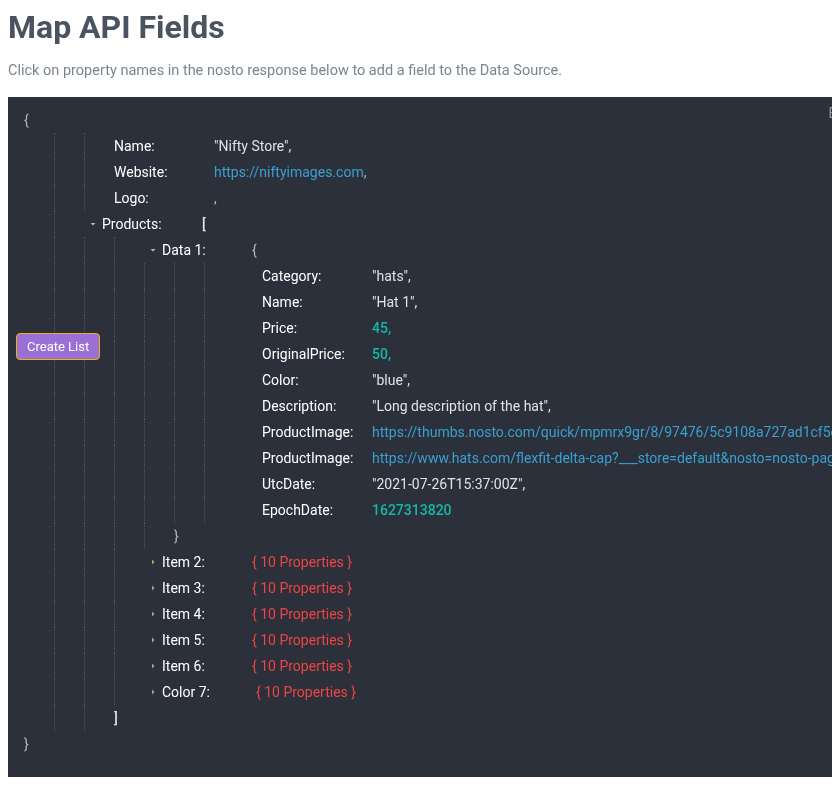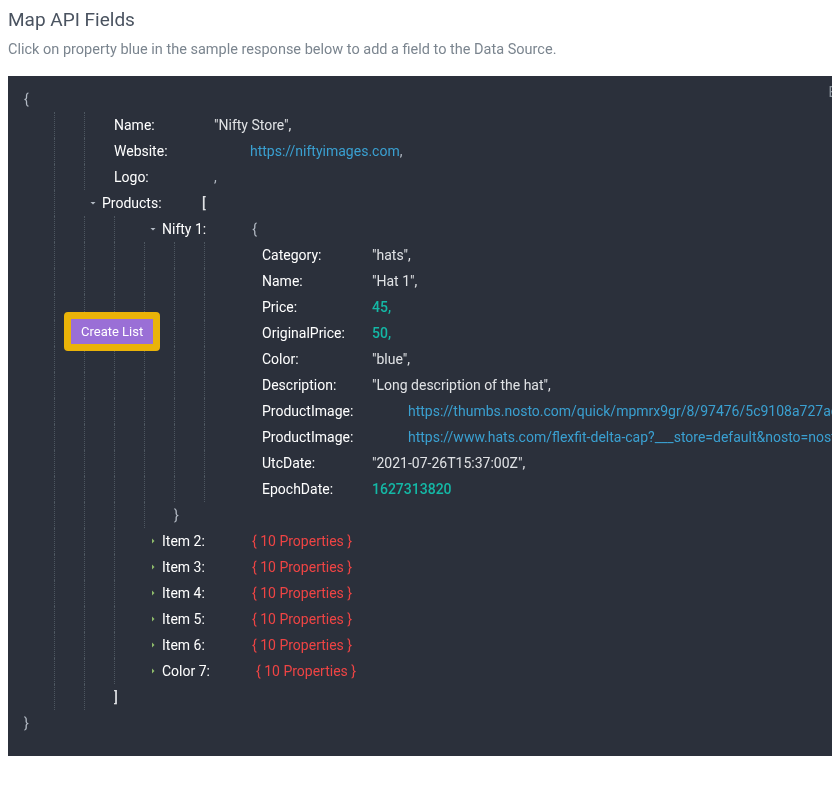--- a/index.html
+++ b/index.html
@@ -7,24 +7,24 @@
     margin: 0; padding: 0;
     font-family: -apple-system, BlinkMacSystemFont, "Segoe UI", Roboto, Helvetica, Arial, sans-serif;
     background: #fff;
     color: #333;
     width: 840px;
   }
   .page {
     padding: 8px 8px 8px 8px;
   }
   h1.title {
-    font-size: 19px;
-    font-weight: 400;
+    font-size: 32px;
+    font-weight: 700;
     color: #4a5360;
-    margin: 0 0 10px 0;
+    margin: 0 0 16px 0;
   }
   .desc {
     font-size: 14.5px;
     color: #7b858f;
     margin: 0 0 18px 0;
   }
   .json-panel-wrap {
     overflow-x: scroll;
     width: 100%;
     scrollbar-width: auto;
@@ -74,47 +74,46 @@
     color: #ffffff;
     min-width: 100px;
     padding-right: 6px;
     white-space: nowrap;
     cursor: pointer;
   }
   .k.wide { min-width: 110px; margin-left: 28px; }
   .v { white-space: nowrap; }
   .v.str { color: #e0e2e5; }
   .v.num { color: #14b8a6; font-weight: 500;}
-  .v.link { color: #3aa0d1; margin-left: 36px; }
+  .v.link { color: #3aa0d1; }
   .v.summary { color: #ef4444; }
   .brace { color: #b3bac4; }
   .bracket { color: #e0e2e5; font-weight: 500;}
   .comma { color: #b3bac4; }
   .badge {
     position: absolute;
     left: 8px;
     top: 236px;
     background: #9a6fd6;
     color: #fff;
-    border: 7px solid #eab308;
+    border: 1px solid #eab308;
     font-size: 13px;
     padding: 5px 10px;
     border-radius: 4px;
     cursor: pointer;
     z-index: 5;
-    margin-left: 48px;
   }
   .key-pad { width: 20px; flex-shrink:0;}
 </style>
 </head>
 <body>
 
 <div class="page">
   <h1 class="title">Map API Fields</h1>
-  <p class="desc">Click on property blue in the sample response below to add a field to the Data Source.</p>
+  <p class="desc">Click on property names in the nosto response below to add a field to the Data Source.</p>
 
   <div class="json-panel-wrap">
     <div class="json-panel">
 
       <span class="expand-all">Expand All</span>
 
       <div class="badge">Create List</div>
 
       <div class="row">
         <span class="brace">{</span>
@@ -160,21 +159,21 @@
       <div class="row">
         <span class="indent first"></span>
           <span class="indent"></span>
           <span class="indent"></span>
           <span class="indent"></span>
         <span class="chev open">
             <svg viewBox="0 0 24 24">
               <path d="M7 10l5 5 5-5z"></path>
             </svg>
           </span>
-        <span class="k" style="min-width:50px">Nifty 1:</span>
+        <span class="k" style="min-width:50px">Data 1:</span>
         <span class="key-pad"></span>
           <span class="key-pad"></span>
         <span class="brace">{</span>
       </div>
 
       <div class="row">
           <span class="indent first"></span>
           <span class="indent"></span>
           <span class="indent"></span>
           <span class="indent"></span>

